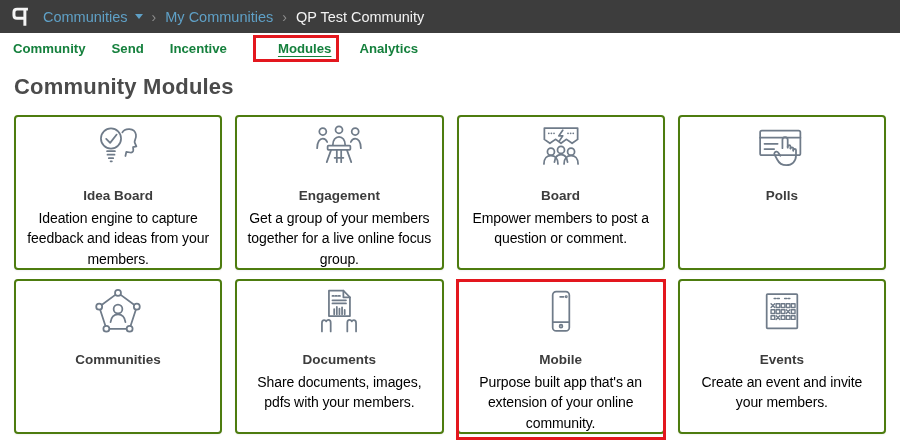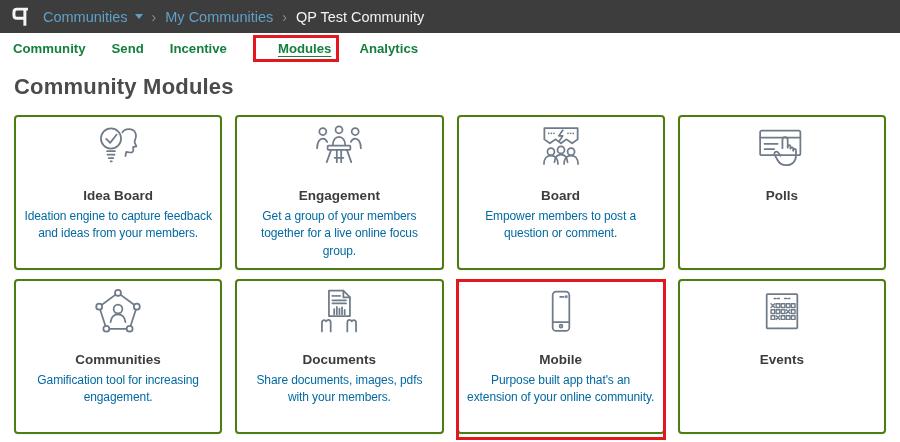--- a/index.html
+++ b/index.html
@@ -90,23 +90,23 @@
   .icon-wrap { height: 60px; display: flex; align-items: center; justify-content: center; }
   .icon-wrap svg { display: block; }
   .card-title {
     margin-top: 9px;
     font-size: 13.5px;
     font-weight: 700;
     color: #3c3c3c;
   }
   .card-desc {
     margin-top: 5px;
-    font-size: 12px;
+    font-size: 14px;
     line-height: 1.45;
-    color: #0369a1;
+    color: #000000;
     letter-spacing: -0.1px;
   }
   .annotation-frame {
     position: absolute;
     top: -2px; left: -3px; right: -3px; bottom: -8px;
     border: 3px solid #e3171e;
     pointer-events: none;
   }
 </style>
 </head>
@@ -215,21 +215,20 @@
         <circle cx="32" cy="9" r="3.4" fill="#fff"></circle>
         <circle cx="53.5" cy="24.8" r="3.4" fill="#fff"></circle>
         <circle cx="45.3" cy="50" r="3.4" fill="#fff"></circle>
         <circle cx="18.7" cy="50" r="3.4" fill="#fff"></circle>
         <circle cx="10.5" cy="24.8" r="3.4" fill="#fff"></circle>
         <circle cx="32" cy="27.5" r="5"></circle>
         <path d="M23.5 42.5 c0.8-6.5 4.5-9 8.5-9 c4 0 7.7 2.5 8.5 9"></path>
       </svg>
     </div>
     <div class="card-title">Communities</div>
-    <div class="card-desc">Gamification tool for increasing engagement.</div>
   </article>
 
   <article class="card">
     <div class="icon-wrap">
       <svg width="56" height="56" viewBox="0 0 64 64" fill="none" stroke="#6f7b89" stroke-width="2" stroke-linecap="round" stroke-linejoin="round">
         <path d="M20.5 6.5 h16.5 l7.5 7.5 v21.5 h-24 z"></path>
         <path d="M37 6.5 v7.5 h7.5"></path>
         <path d="M24.5 12.5 h1.6 M28 12.5 h1.6 M31.5 12.5 h1.6"></path>
         <path d="M24.5 17.5 h15.5 M24.5 21 h15.5"></path>
         <path d="M26.5 33.5 v-6 M29.5 33.5 v-8.5 M32.5 33.5 v-6.5 M35.5 33.5 v-8 M38.5 33.5 v-5"></path>
@@ -274,15 +273,16 @@
           <rect x="42.7" y="28.3" width="4.2" height="4.2"></rect>
           <rect x="19.5" y="35.1" width="4.2" height="4.2"></rect>
           <path d="M25.3 35.1 l4.2 4.2 M29.5 35.1 l-4.2 4.2"></path>
           <rect x="31.1" y="35.1" width="4.2" height="4.2"></rect>
           <rect x="36.9" y="35.1" width="4.2" height="4.2"></rect>
           <rect x="42.7" y="35.1" width="4.2" height="4.2"></rect>
         </g>
       </svg>
     </div>
     <div class="card-title">Events</div>
+    <div class="card-desc">Create an event and invite your members.</div>
   </article>
 
 </main>
 
 </body></html>

